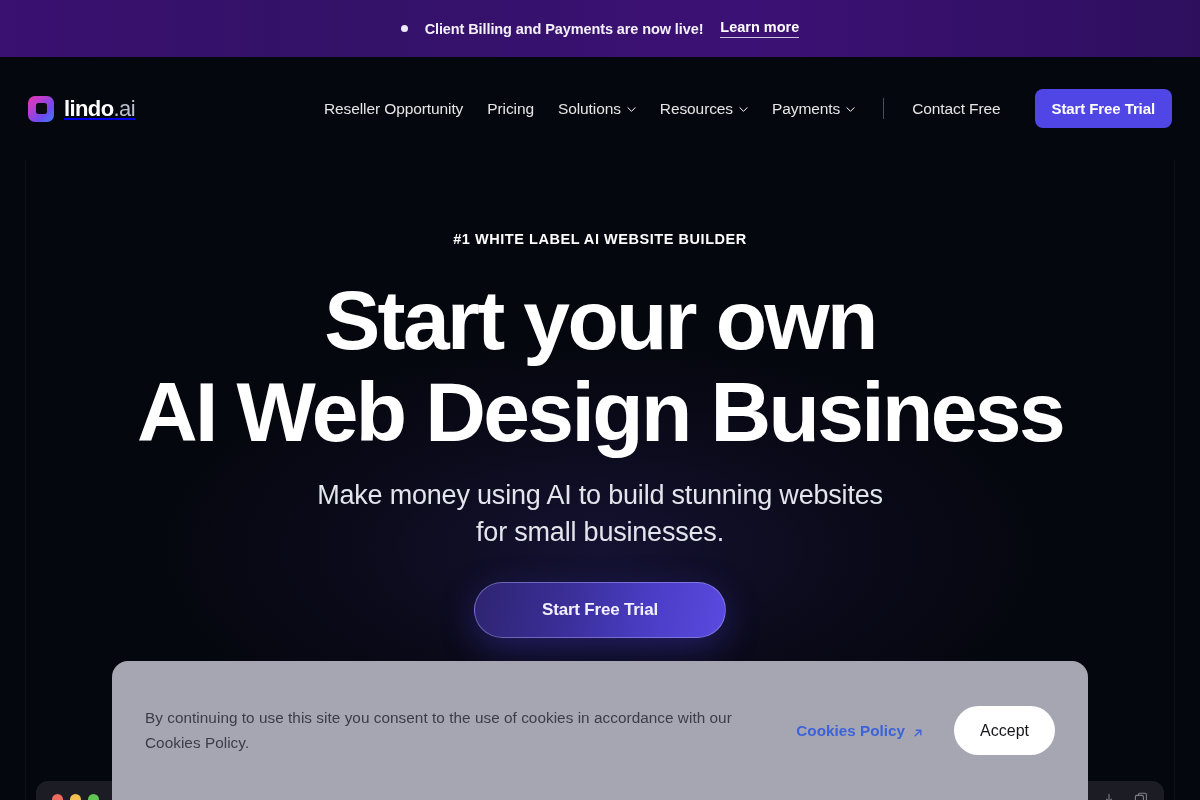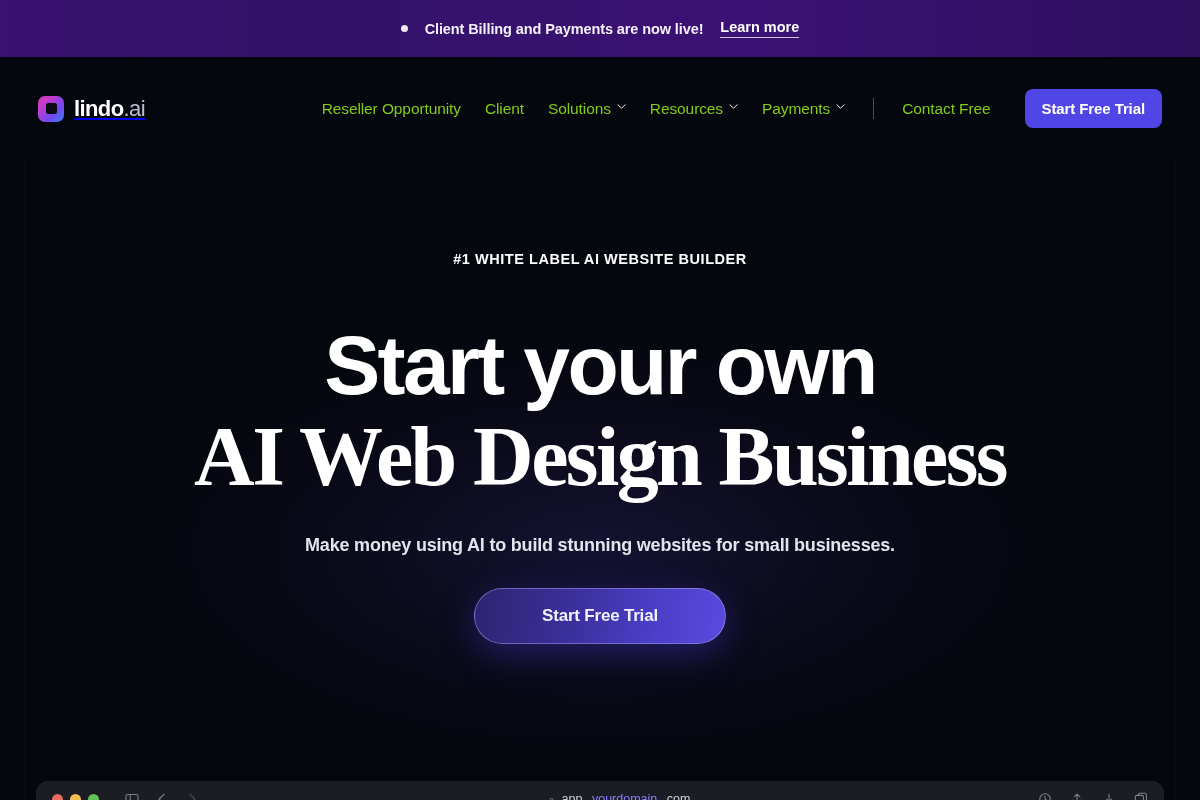--- a/index.html
+++ b/index.html
@@ -59,21 +59,21 @@
   }
 
   
   .site-header {
     position: absolute;
     top: 57px; left: 0;
     width: 1200px;
     height: 103px;
     display: flex;
     align-items: center;
-    padding: 0 38px;
+    padding: 0 28px;
     z-index: 30;
     background: transparent;
   }
 
   .brand {
     display: flex;
     align-items: center;
     gap: 10px;
     flex: none;
   }
@@ -103,25 +103,25 @@
   }
 
   .nav {
     display: flex;
     align-items: center;
     gap: 24px;
     margin-left: auto;
   }
   .nav-item {
     display: flex;
-    align-items: flex-start;
+    align-items: center;
     gap: 6px;
     font-size: 15.5px;
     font-weight: 500;
-    color: #84cc16;
+    color: #e5e5e5;
     text-decoration: none;
     white-space: nowrap;
     letter-spacing: -0.1px;
   }
   .chev {
     display: block;
     width: 9px; height: 9px;
     flex: none;
     margin-top: 2px;
   }
@@ -174,45 +174,45 @@
     top: 180px;
     transform: translateX(-50%);
     width: 900px;
     height: 420px;
     background: radial-gradient(ellipse at center, rgba(82,62,190,0.20) 0%, rgba(60,40,140,0.08) 45%, rgba(0,0,0,0) 72%);
     pointer-events: none;
   }
 
   .eyebrow {
     position: relative;
-    margin-top: 91px;
+    margin-top: 71px;
     font-size: 14.5px;
     font-weight: 600;
     letter-spacing: 0.55px;
     color: #ffffff;
   }
 
   .headline {
     position: relative;
-    margin-top: 56px;
+    margin-top: 31px;
     font-size: 84px;
     line-height: 1.0;
     font-weight: 700;
     color: #ffffff;
     letter-spacing: -2.6px;
   }
-  .headline .line2 { display: block; margin-top: 8px; font-family: Liberation Serif, serif; }
+  .headline .line2 { display: block; margin-top: 8px; }
 
   .subhead {
     position: relative;
-    margin: 34px auto 0;
+    margin: 23px auto 0;
     width: 600px;
-    font-size: 18px;
+    font-size: 27px;
     line-height: 1.38;
-    font-weight: 700;
+    font-weight: 400;
     color: #e3e5ec;
     letter-spacing: -0.2px;
   }
 
   .hero-cta-wrap {
     position: relative;
     margin-top: 30px;
     display: flex;
     justify-content: center;
   }
@@ -349,21 +349,21 @@
       <span class="brand-name"><span>lindo</span><span class="suffix">.ai</span></span>
     </a>
 
     <nav class="nav">
 
       <a class="nav-item" href="#">
         <span>Reseller Opportunity</span>
       </a>
 
       <a class="nav-item" href="#">
-        <span>Client</span>
+        <span>Pricing</span>
       </a>
 
       <a class="nav-item" href="#">
         <span>Solutions</span>
         <span class="chev">
           <svg viewBox="0 0 10 10" width="9" height="9">
               <path d="M1 3 L5 7 L9 3" fill="none" stroke="#ffffff" stroke-width="1.1" stroke-linecap="round" stroke-linejoin="round"></path>
             </svg>
         </span>
       </a>
@@ -475,14 +475,28 @@
         <span class="mock-icon">
           <svg viewBox="0 0 14 14" width="14" height="14">
               <rect x="1.4" y="3.4" width="8" height="7.4" rx="1.4" fill="none" stroke="#cdd0d9" stroke-width="1.1"></rect>
               <path d="M4.4 3.4 V2.6 a1.3 1.3 0 0 1 1.3 -1.3 h5.4 a1.3 1.3 0 0 1 1.3 1.3 v5.4 a1.3 1.3 0 0 1 -1.3 1.3 h-0.8" fill="none" stroke="#cdd0d9" stroke-width="1.1"></path>
             </svg>
         </span>
       </div>
     </div>
   </div>
 
+  <div class="cookie-banner">
+    <div class="cookie-text">By continuing to use this site you consent to the use of cookies in accordance with our Cookies Policy.</div>
+    <div class="cookie-actions">
+      <a class="cookie-link" href="#">
+        <span>Cookies Policy</span>
+        <span class="ext-arrow">
+          <svg viewBox="0 0 12 12" width="12" height="12">
+              <path d="M3.2 8.8 L8.8 3.2 M4.3 3.2 H8.8 V7.7" fill="none" stroke="#3d63d8" stroke-width="1.4" stroke-linecap="round" stroke-linejoin="round"></path>
+            </svg>
+        </span>
+      </a>
+      <button class="btn-accept">Accept</button>
+    </div>
+  </div>
 
 </div>
 
 </body></html>

